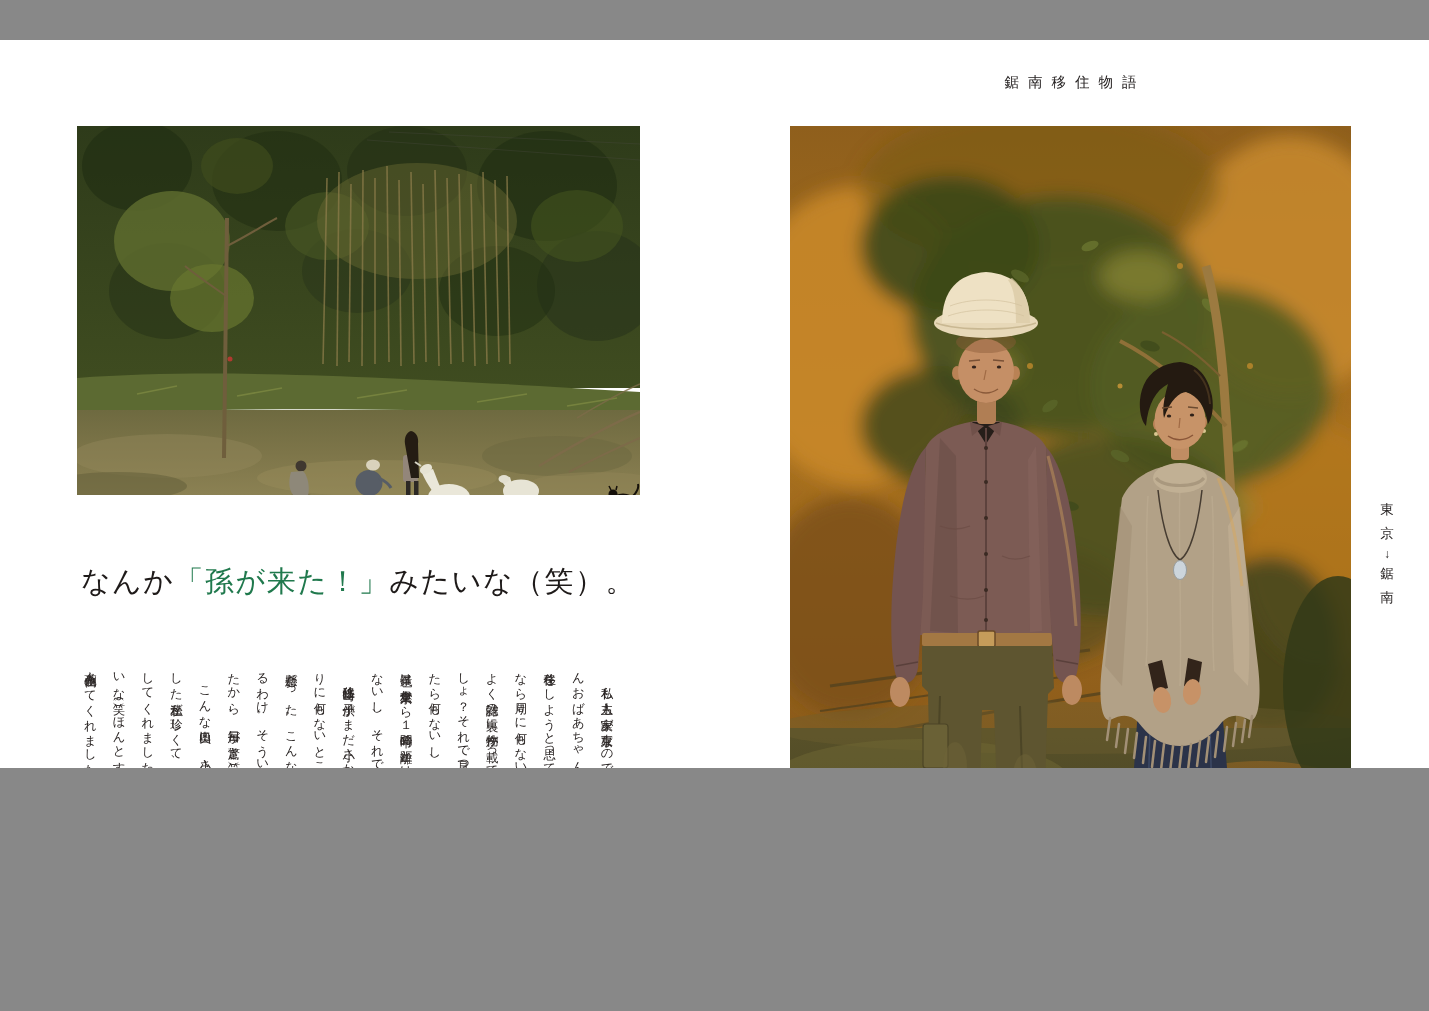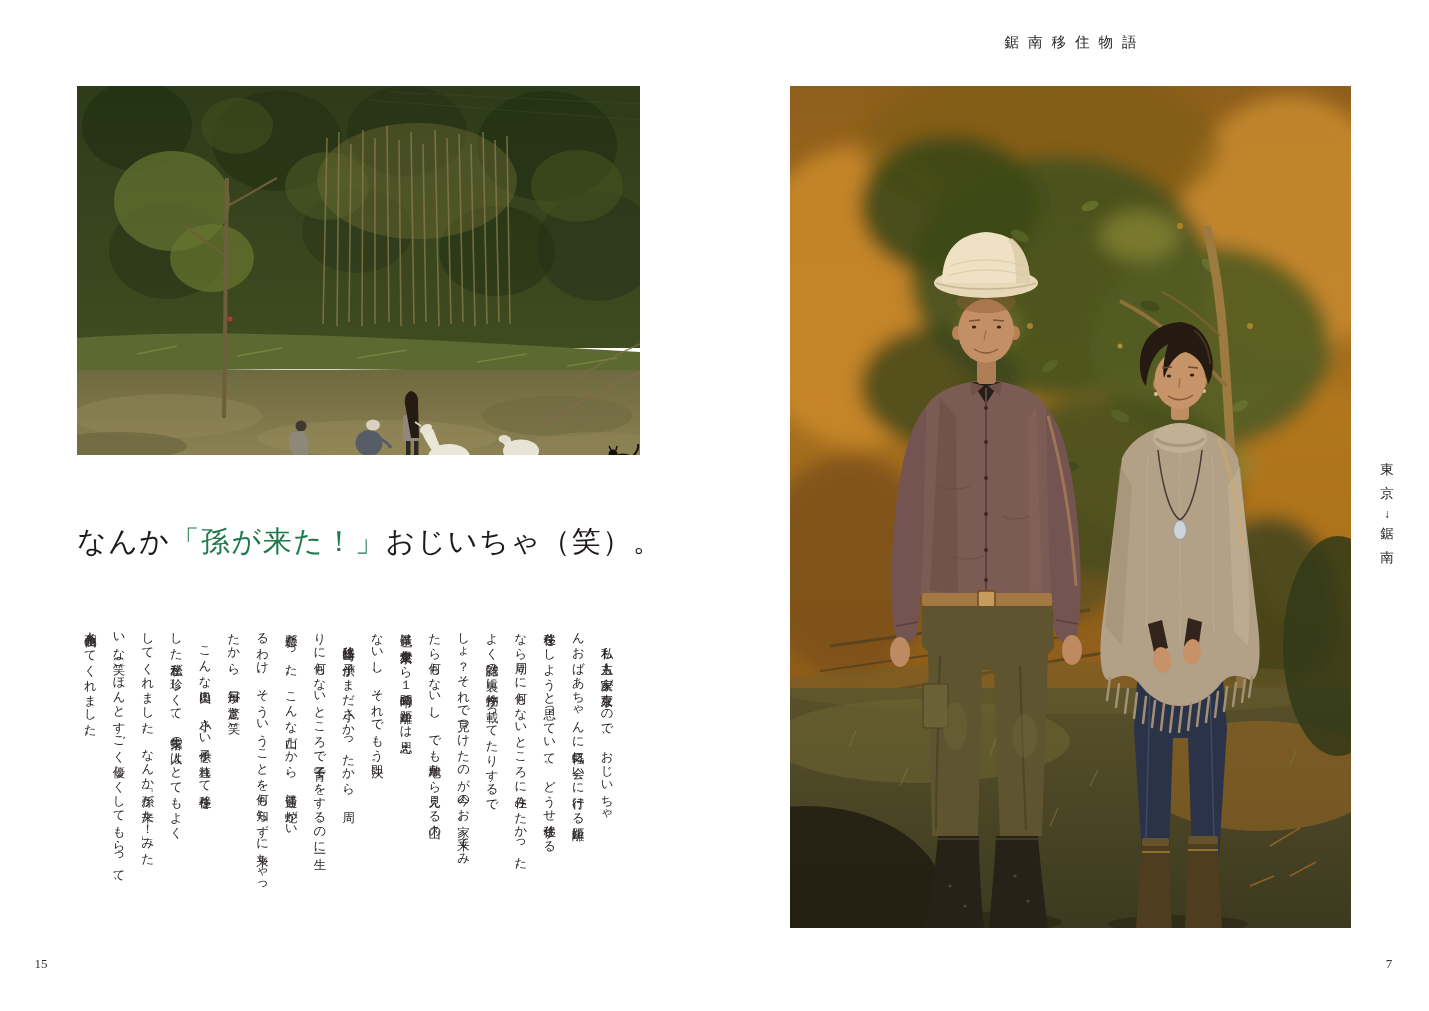--- a/index.html
+++ b/index.html
@@ -2,24 +2,25 @@
 <html style="--highlight-green: #20794d; --ink: #2b2625; --paper: #ffffff;"><head>
 <meta charset="utf-8">
 <style>
   :root{
     --highlight-green:#20794d;
     --ink:#2b2625;
     --paper:#ffffff;
   }
   html,body{margin:0;padding:0;background:#888;}
   .spread{
-    position:relative;width:1429px;height:1011px;background:var(--paper);
+    position:relative;width:1429px;height:728px;background:var(--paper);
     overflow:hidden;
     font-family:"Liberation Serif","DejaVu Serif",serif;
     color:var(--ink);
+    margin-top:40px;
   }
   .abs{position:absolute;}
   .header-title{
     left:790px;top:33px;width:561px;text-align:center;
     font-family:"Liberation Sans","DejaVu Sans",sans-serif;
     font-size:14.5px;font-weight:500;letter-spacing:9px;text-indent:9px;color:#262222;
   }
   .photo-left{left:77px;top:86px;width:563px;height:369px;}
   .photo-right{left:790px;top:86px;width:561px;height:842px;}
   .photo-left svg,.photo-right svg{display:block;}
@@ -189,21 +190,21 @@
         <ellipse cx="546" cy="374" rx="11" ry="6.5" fill="#15100a"></ellipse>
         <circle cx="536" cy="368" r="4.5" fill="#15100a"></circle>
         <path d="M534,364 L532,360 M539,364 L540,360" stroke="#15100a" stroke-width="1.5"></path>
         <path d="M540,380 L539,385 M548,380 L548,385 M553,378 L554,384" stroke="#15100a" stroke-width="2"></path>
         <path d="M556,370 C560,366 562,362 561,358" stroke="#15100a" stroke-width="2" fill="none"></path>
       </g>
     </svg>
   </div>
 
   <div class="abs headline">
-    <span>なんか</span><span class="hl">「孫が来た！」</span><span>おじいちゃ（笑）。</span>
+    <span>なんか</span><span class="hl">「孫が来た！」</span><span>みたいな（笑）。</span>
   </div>
 
   <div class="abs body-text">
     <div class="vcol">　私も主人も実家が東京なので、おじいちゃ</div>
     <div class="vcol">んおばあちゃんに気軽に会いに行ける距離に</div>
     <div class="vcol">移住をしようと思っていて。どうせ移住する</div>
     <div class="vcol">なら周りに何もないところに住みたかった。</div>
     <div class="vcol">よく雑誌の裏に物件が載ってたりするで</div>
     <div class="vcol">しょ？それで見つけたのが今のお家。来てみ</div>
     <div class="vcol">たら何もないし、でも敷地から見える山々の</div>

